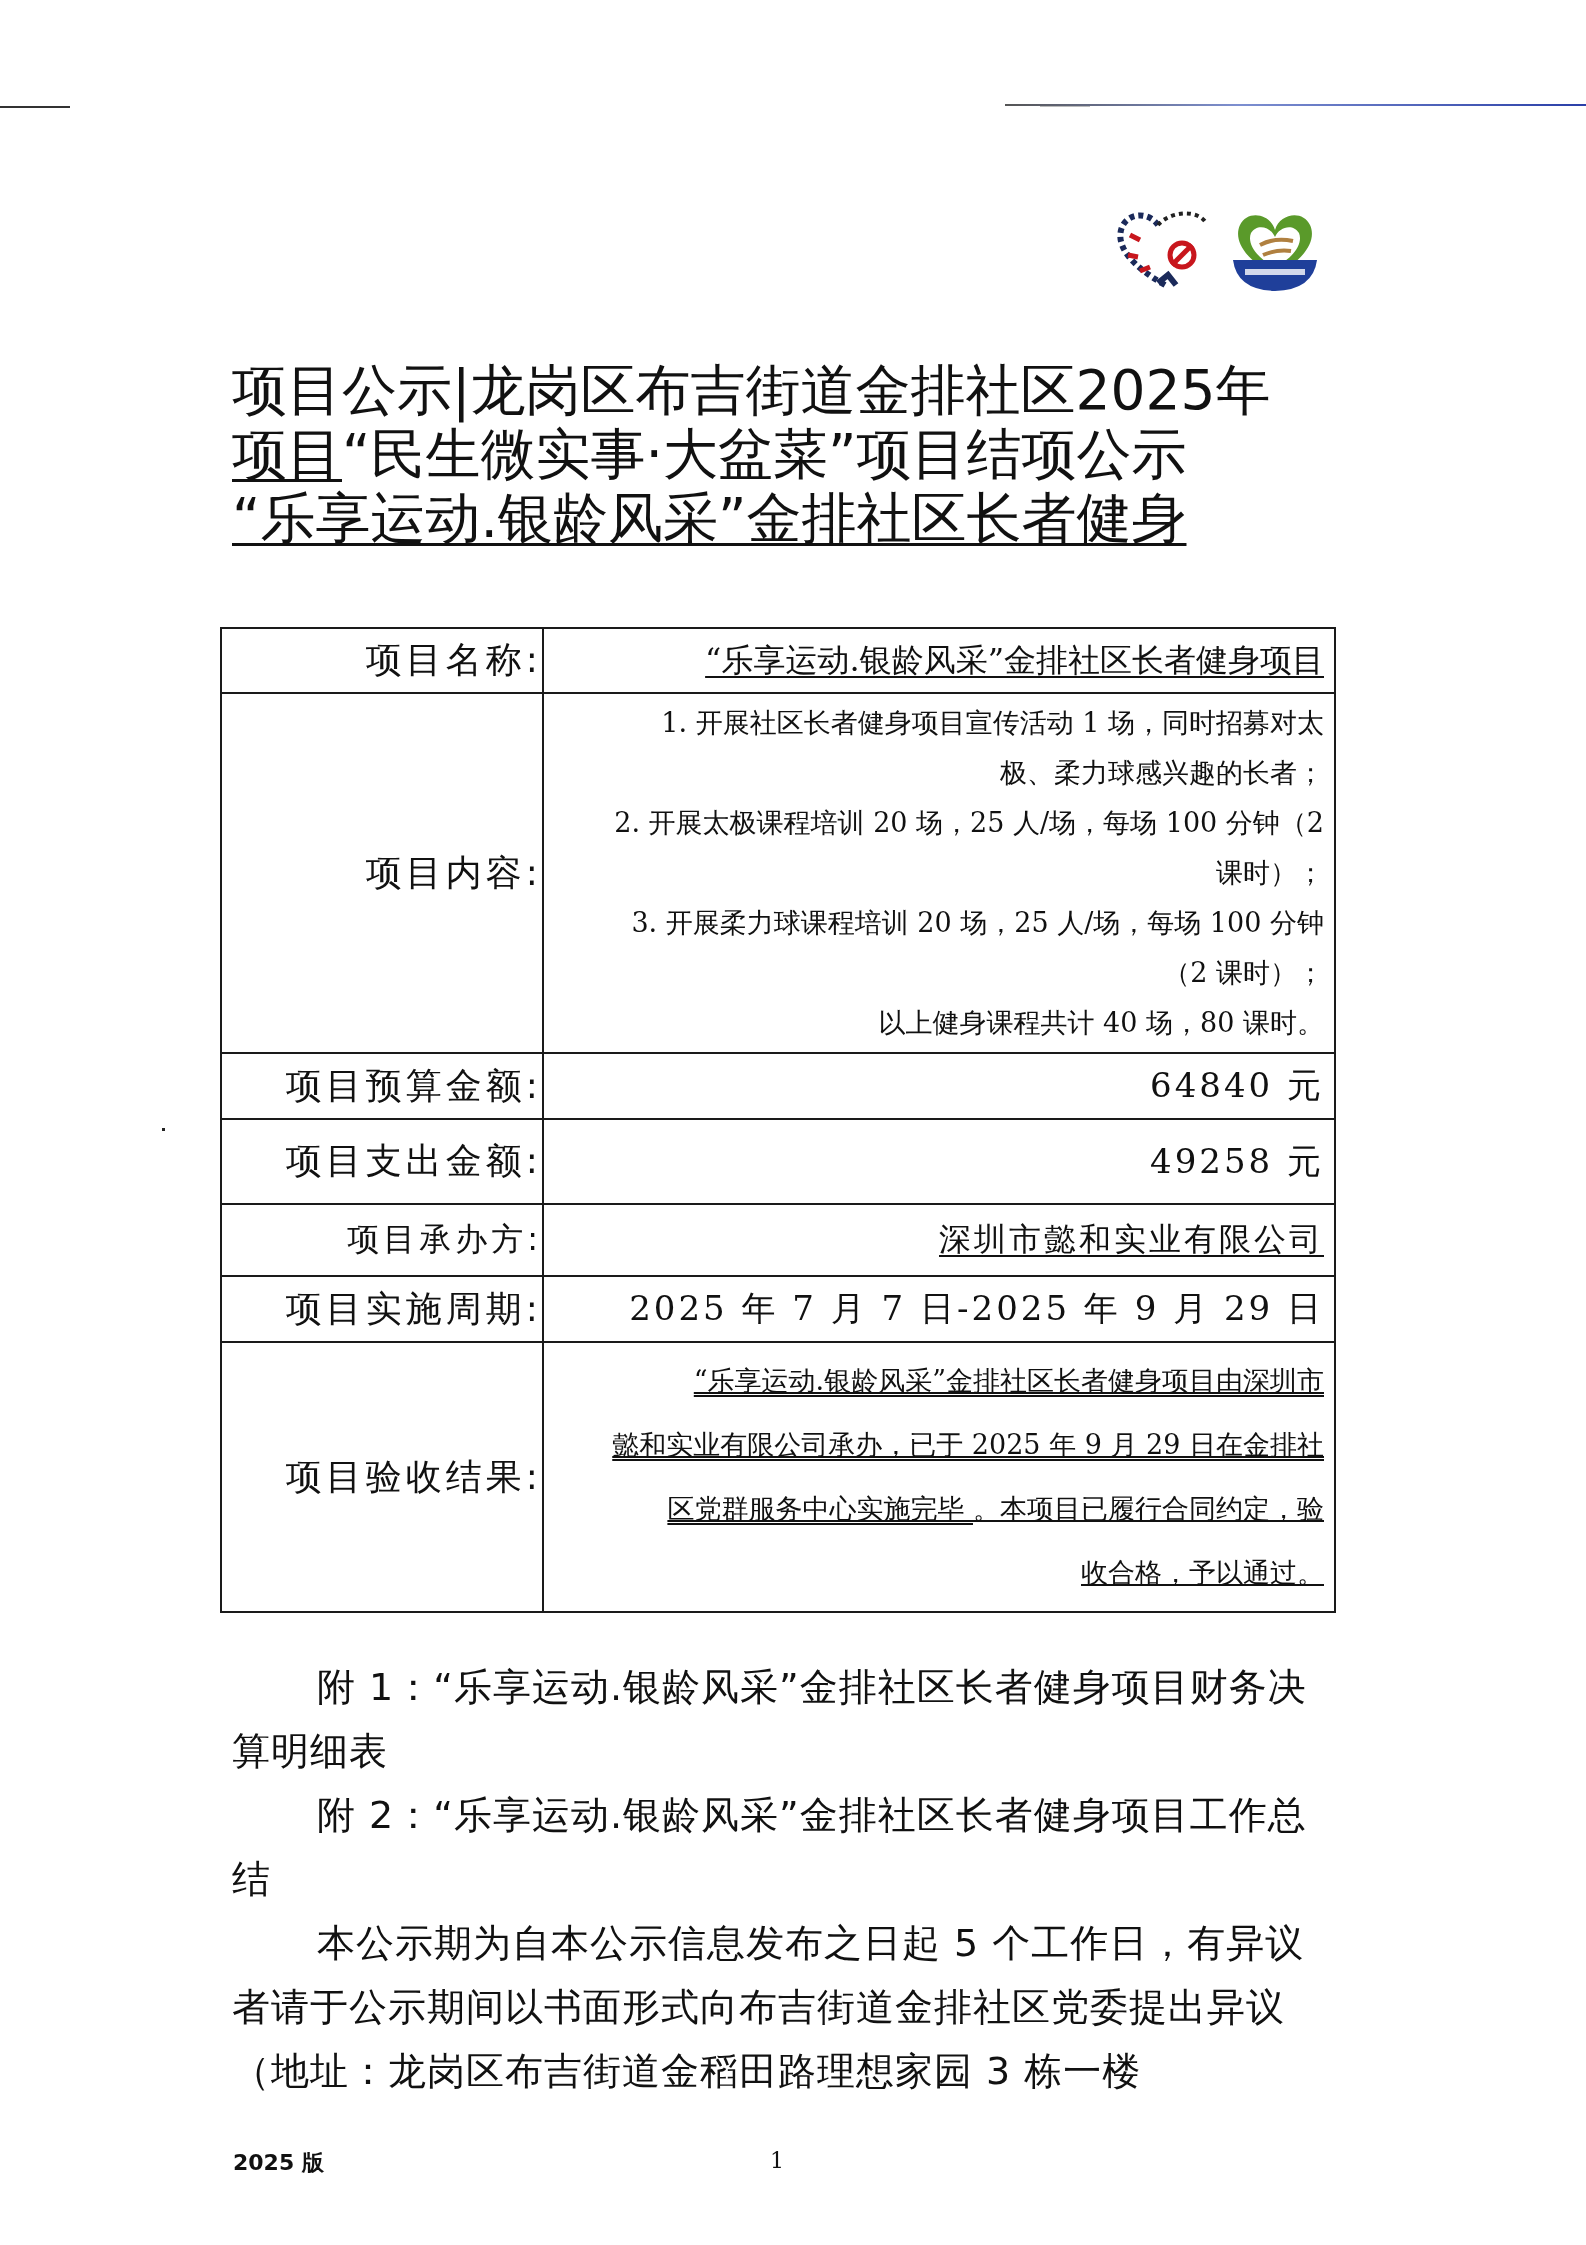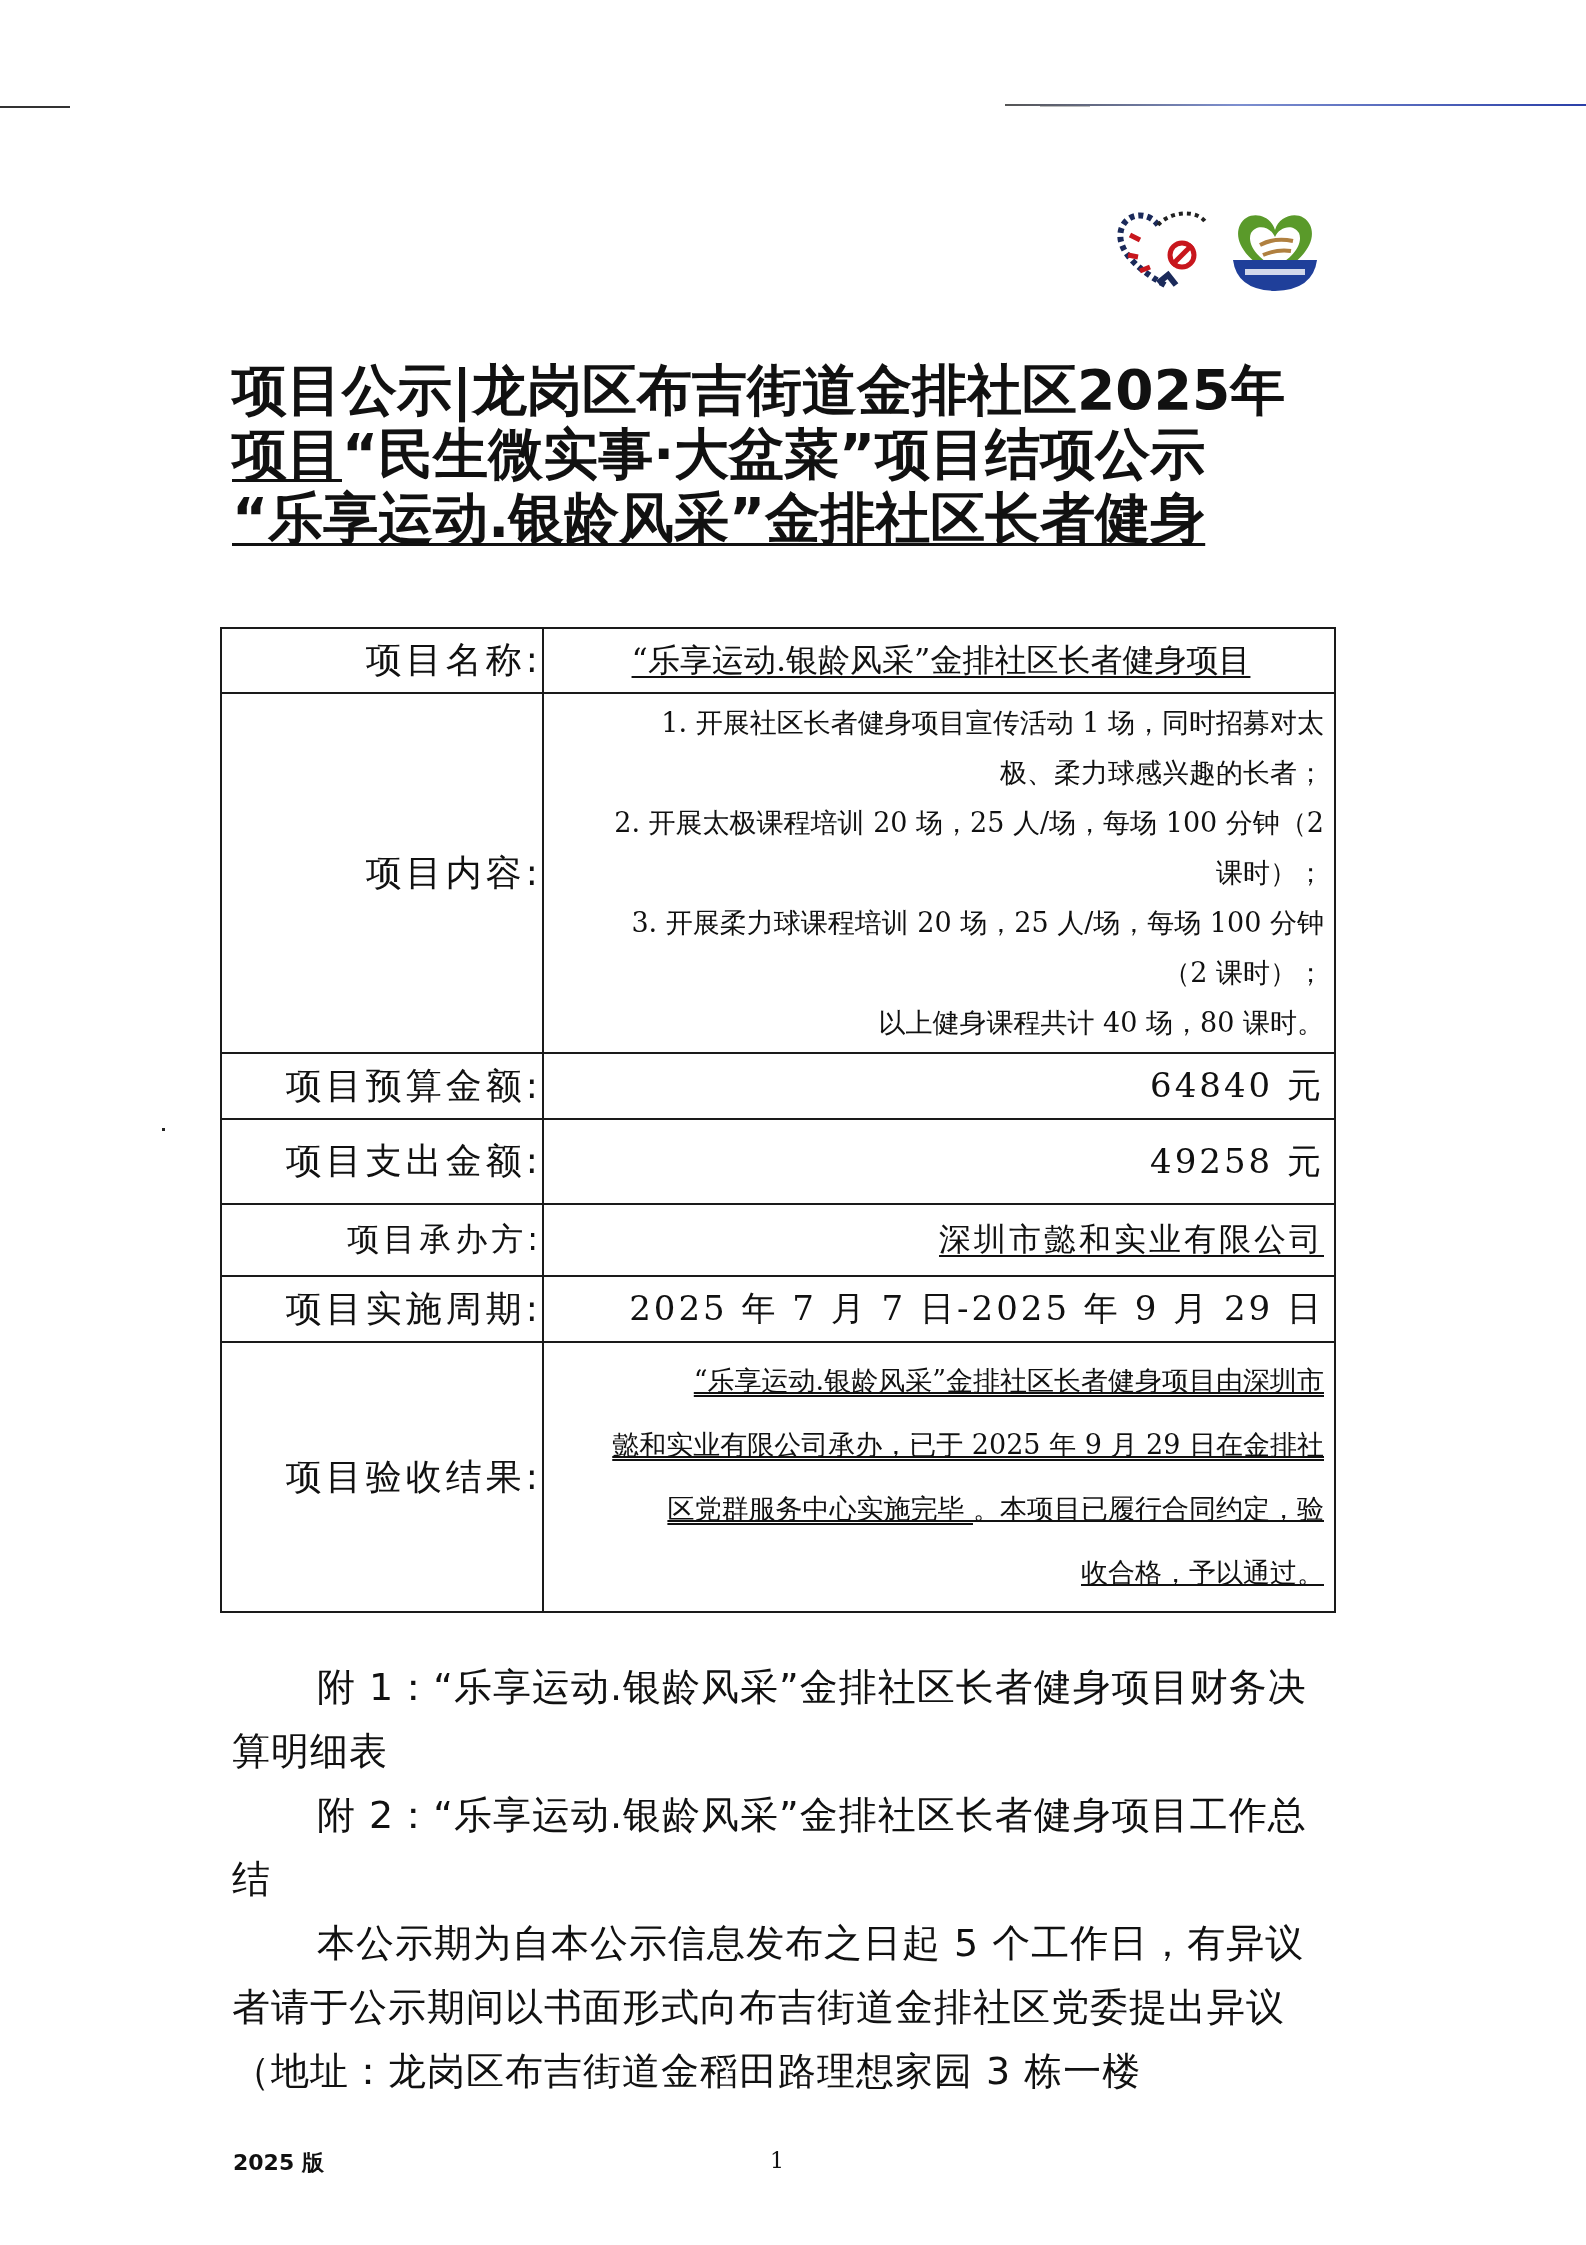--- a/index.html
+++ b/index.html
@@ -12,21 +12,21 @@
     background: linear-gradient(90deg, #555 0%, #7d8fd0 40%, #2a3fa8 100%); }
   .scan-line-mid { position: absolute; left: 1040px; top: 106px; width: 50px; height: 1px; background: #bbb; }
 
   .logos { position: absolute; left: 1110px; top: 205px; width: 220px; height: 90px; }
   .logo { position: absolute; top: 0; }
   .logo-party { left: 0; width: 110px; height: 90px; }
   .logo-community { left: 115px; width: 100px; height: 90px; }
 
   .title {
     position: absolute; left: 232px; top: 358px; width: 1120px;
-    font-family: "DejaVu Sans", "Liberation Sans", sans-serif; font-weight: bold;
+    font-family: "DejaVu Sans", "Liberation Sans", sans-serif; font-weight: normal;
     font-size: 55px; line-height: 64px; letter-spacing: 0px; color: #111;
   }
   .title .line { display: block; white-space: nowrap; }
   .title .u { text-decoration: underline; text-decoration-thickness: 3px; text-underline-offset: 6px; }
 
   table.info {
     position: absolute; left: 220px; top: 627px; width: 1116px;
     border-collapse: collapse; table-layout: fixed;
   }
   table.info td { border: 2.5px solid #1a1a1a; vertical-align: middle; padding: 0; text-align: right; }
@@ -81,21 +81,21 @@
 <div class="title">
   <span class="line">项目公示|龙岗区布吉街道金排社区2025年</span>
   <span class="line"><span class="u">项目</span><span>“民生微实事·大盆菜”项目结项公示</span></span>
   <span class="line"><span class="u">“乐享运动.银龄风采”金排社区长者健身</span></span>
 </div>
 
 <table class="info">
   <tbody>
       <tr style="height:65px">
     <td class="label">项目名称:</td>
-    <td class="value" style="font-size:32px; text-align:center;"><span class="ul">“乐享运动.银龄风采”金排社区长者健身项目</span></td>
+    <td class="value" style="font-size:32px; "><span class="ul">“乐享运动.银龄风采”金排社区长者健身项目</span></td>
   </tr>
   <tr style="height:356px">
     <td class="label">项目内容:</td>
     <td class="value small">
       <span class="content-line">1. 开展社区长者健身项目宣传活动 1 场，同时招募对太</span>
       <span class="content-line">极、柔力球感兴趣的长者；</span>
       <span class="content-line">2. 开展太极课程培训 20 场，25 人/场，每场 100 分钟（2</span>
       <span class="content-line">课时）；</span>
       <span class="content-line">3. 开展柔力球课程培训 20 场，25 人/场，每场 100 分钟</span>
       <span class="content-line">（2 课时）；</span>

